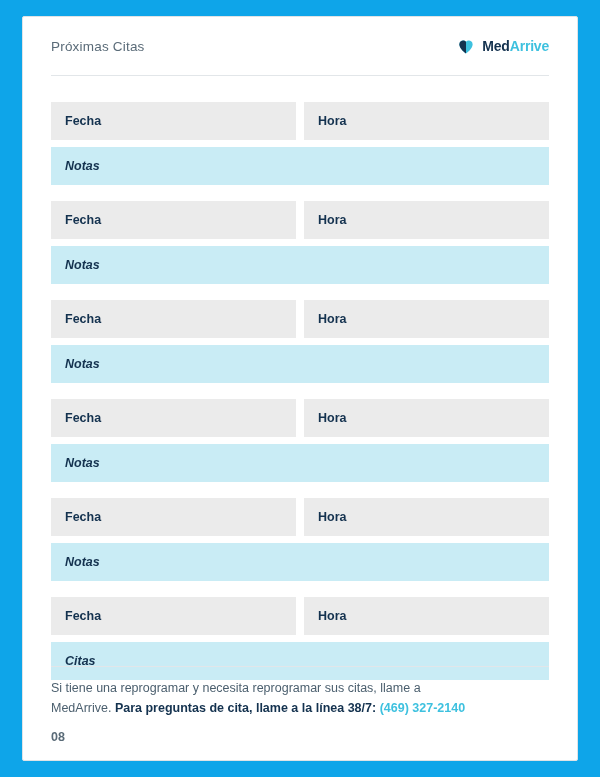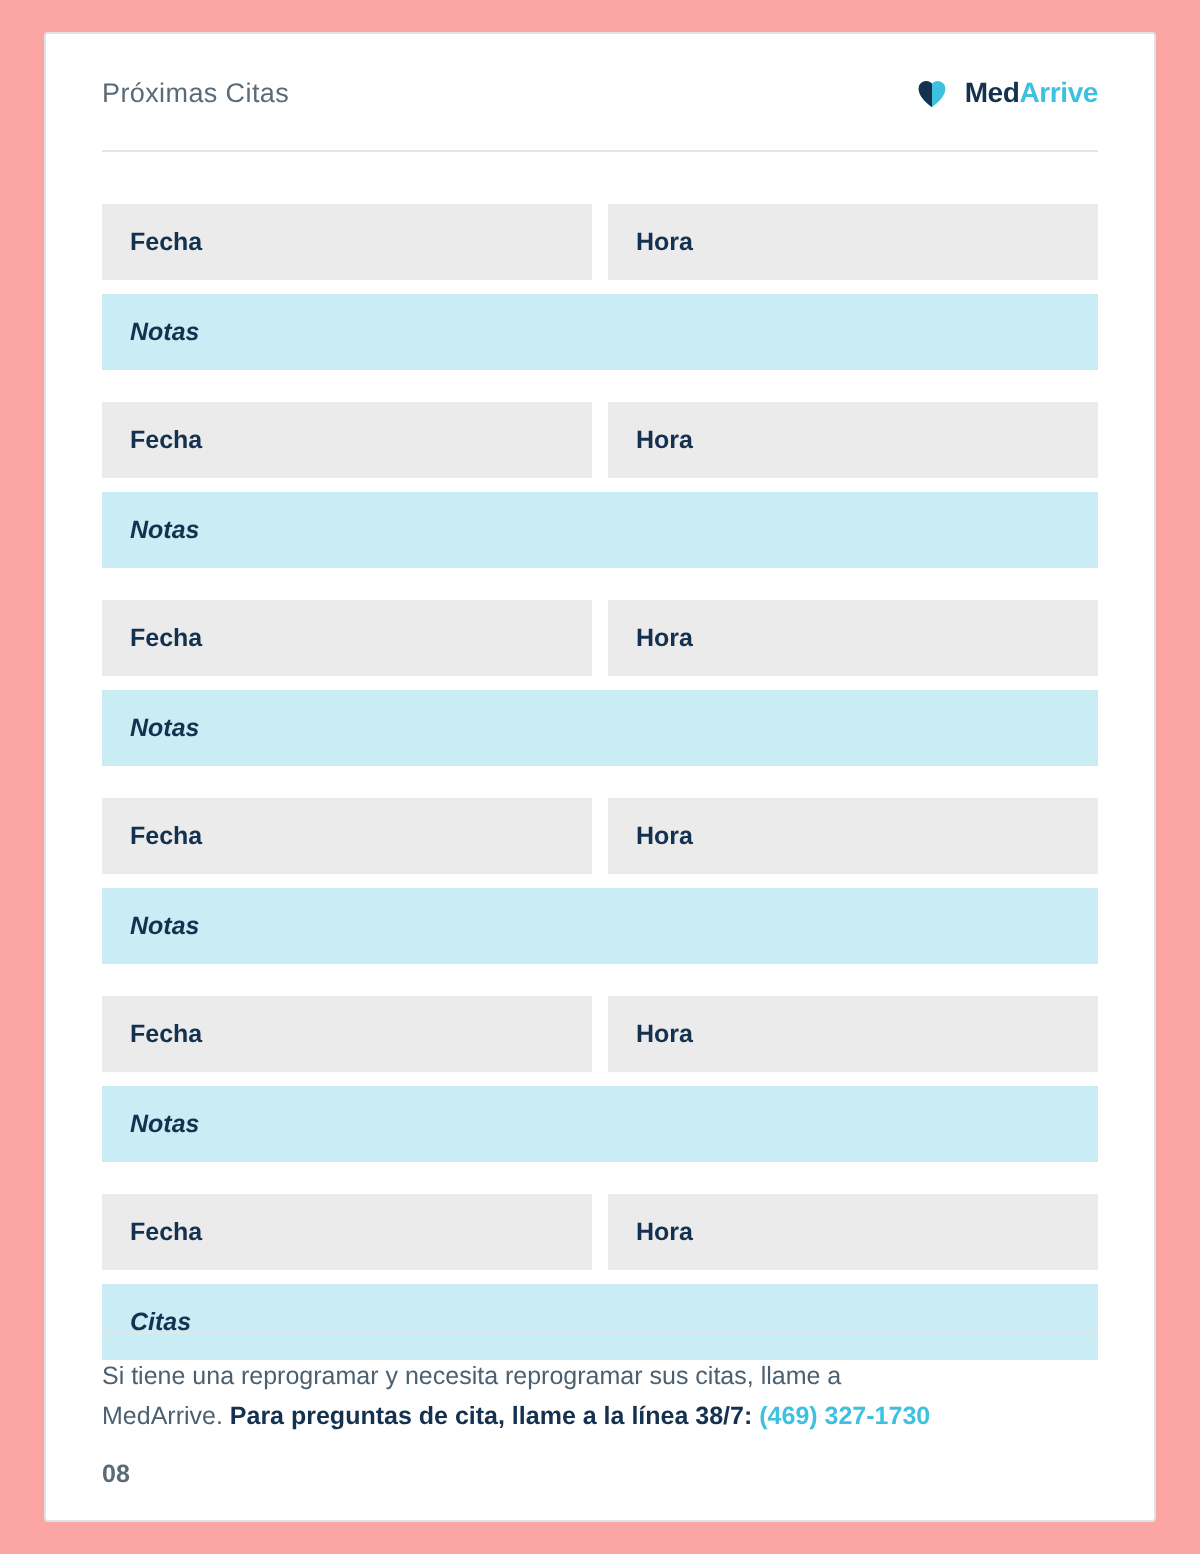--- a/index.html
+++ b/index.html
@@ -11,21 +11,21 @@
     width: 600px;
     height: 777px;
     font-family: "Liberation Sans", sans-serif;
     -webkit-font-smoothing: antialiased;
   }
   .page {
     position: relative;
     width: 600px;
     height: 777px;
     box-sizing: border-box;
-    background: #fca5a5;
+    background: #0ea5e9;
     padding: 16px 22px 16px 22px;
   }
   .sheet {
     position: relative;
     width: 100%;
     height: 100%;
     box-sizing: border-box;
     border: 1px solid #dfe3e6;
     border-radius: 2px;
     background: #ffffff;
@@ -200,19 +200,19 @@
         </div>
         <div class="notes">Citas</div>
       </div>
 
     </div>
 
     <div class="footer">
       <div class="footer-rule"></div>
       <div class="footer-text">
         <span>Si tiene una reprogramar y necesita reprogramar sus citas, llame a</span><br>
-        <span>MedArrive. </span><span class="strong">Para preguntas de cita, llame a la línea 38/7: </span><span class="phone">(469) 327-1730</span>
+        <span>MedArrive. </span><span class="strong">Para preguntas de cita, llame a la línea 38/7: </span><span class="phone">(469) 327-2140</span>
       </div>
       <div class="page-number">08</div>
     </div>
 
   </div>
 </div>
 
 </body></html>

